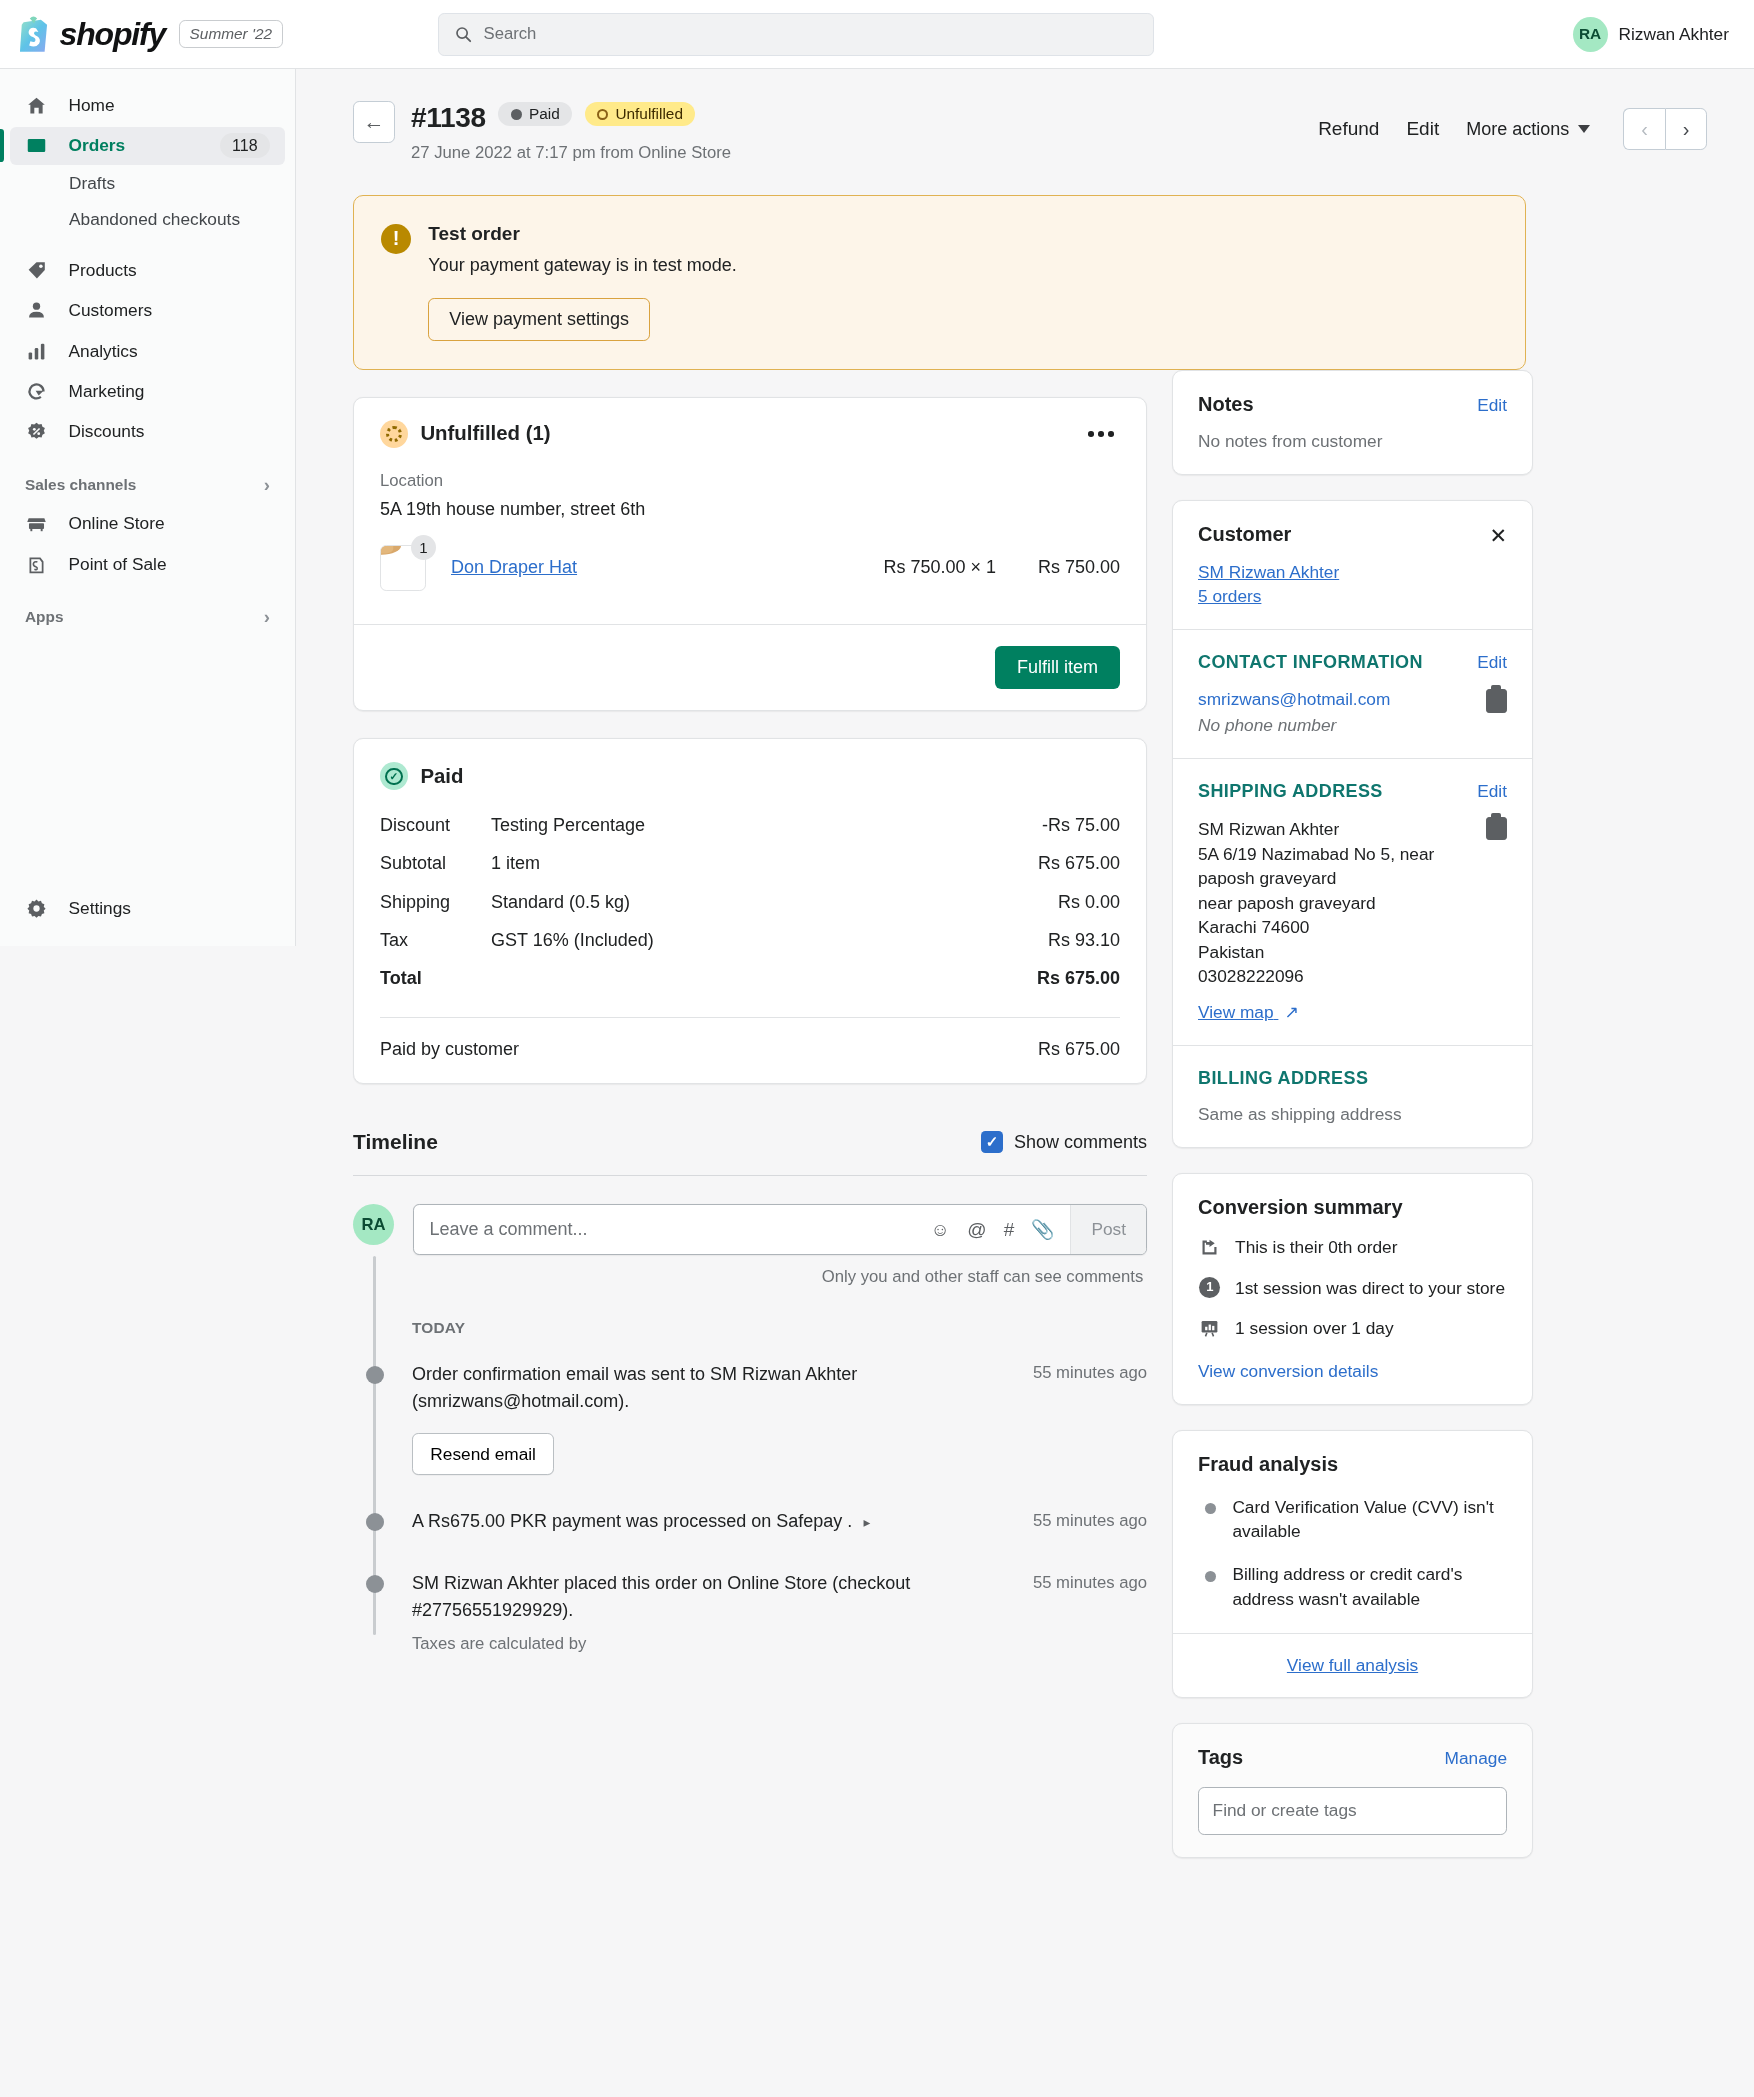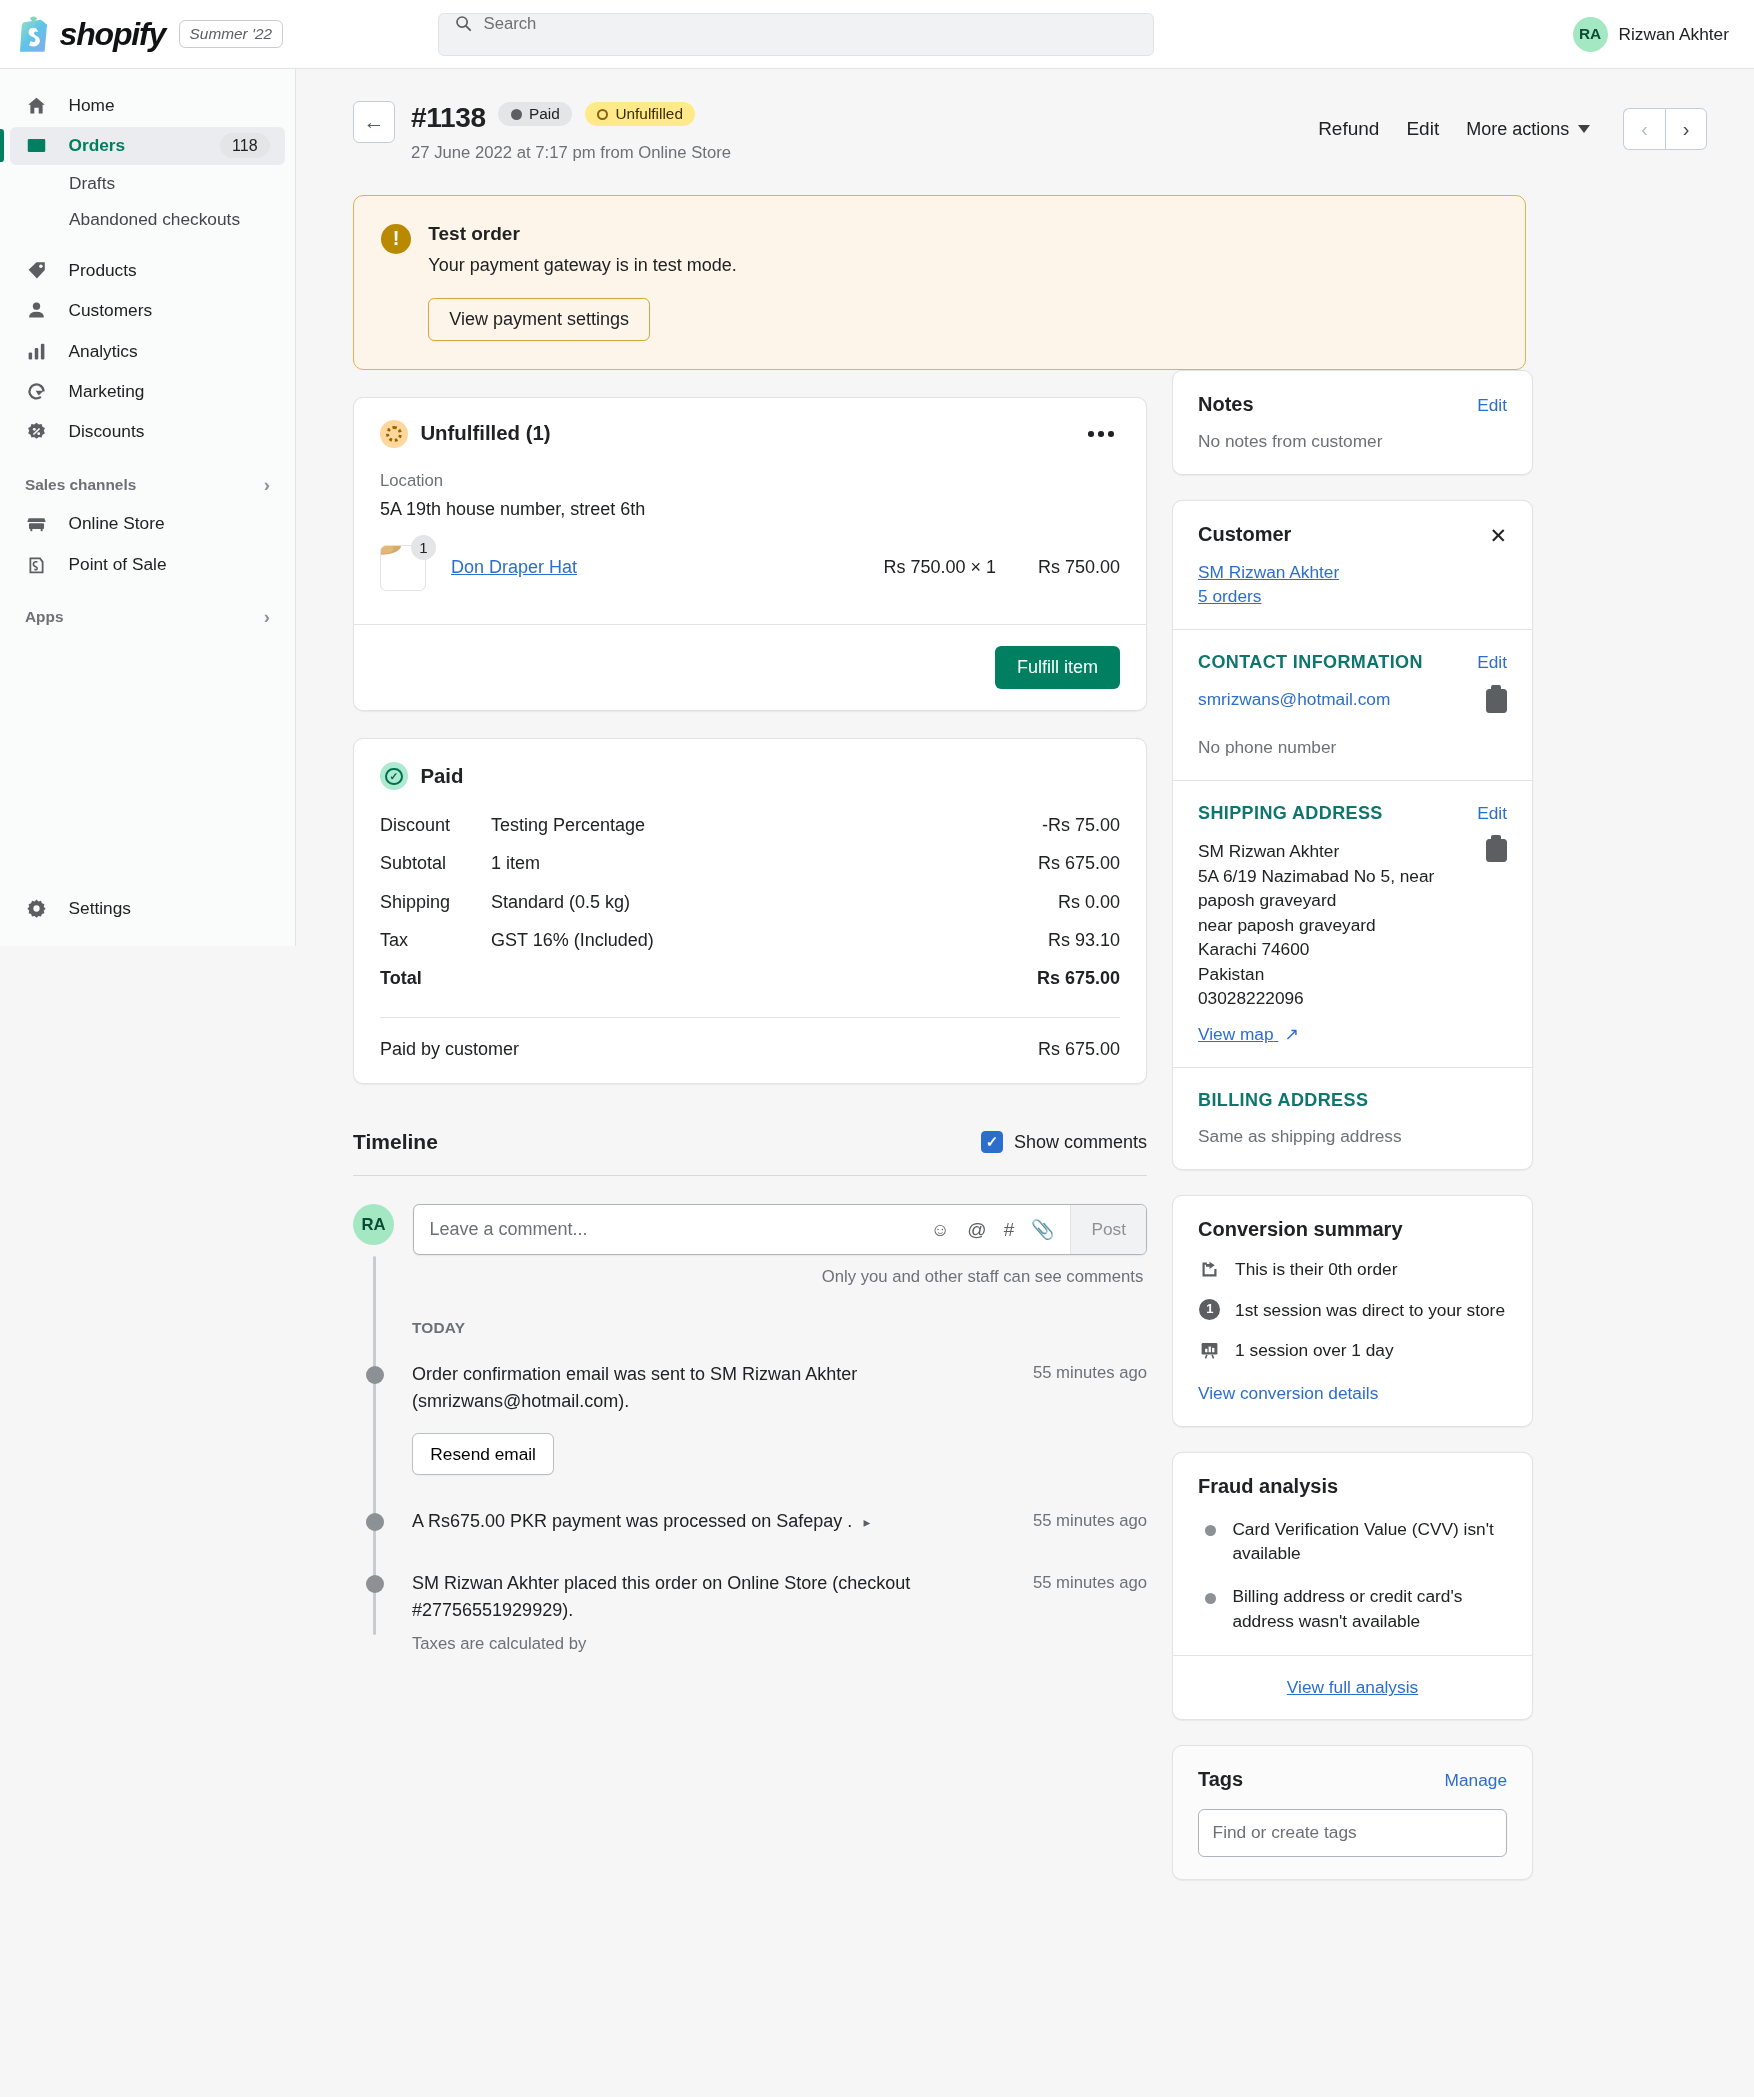--- a/index.html
+++ b/index.html
@@ -24,21 +24,21 @@
     font-size: 32px; font-weight: bold; font-style: italic; letter-spacing: -1.2px;
     color: #111213; font-family: "Liberation Sans", sans-serif;
   }
   .summer-pill {
     border: 1.2px solid #c9cccf; border-radius: 6.2px; padding: 3.7px 10px;
     font-size: 15.4px; font-style: italic; color: #5c5f62; white-space: nowrap;
   }
   .search-wrap { flex: 0 0 716px; margin-left: 142px; }
   .search-box {
     height: 43px; background: #f1f2f3; border: 0.6px solid #dfe3e8; border-radius: 6.2px;
-    display: flex; align-items: flex-start; padding: 0 15px; gap: 11px;
+    display: flex; align-items: center; padding: 0 15px; gap: 11px;
   }
   .search-box .ph { color: #6d7175; font-size: 16.7px; }
   .user-area {
     margin-left: auto; margin-right: 25px; display: flex; align-items: center; gap: 11px;
   }
   .avatar-sm {
     width: 35px; height: 35px; border-radius: 50%; background: #a4e8c3;
     display: flex; align-items: center; justify-content: center;
     font-size: 15.4px; font-weight: 600; color: #0b4c33;
   }
@@ -707,21 +707,21 @@
 
           <div class="rsec">
             <div class="rhead">
               <span class="rcaps">CONTACT INFORMATION</span>
               <a class="rlink">Edit</a>
             </div>
             <div class="rrow-copy" style="margin-top:16px;">
               <a class="email-link">smrizwans@hotmail.com</a>
               <span class="copy-ico"></span>
             </div>
-            <div class="rmuted" style="margin-top:24px;">No phone number</div>
+            <div class="rmuted" style="margin-top:2px;font-style:italic;">No phone number</div>
           </div>
 
           <div class="rsec">
             <div class="rhead">
               <span class="rcaps">SHIPPING ADDRESS</span>
               <a class="rlink">Edit</a>
             </div>
             <div class="rrow-copy" style="margin-top:15px;">
               <div>
                 <div class="addr-line">SM Rizwan Akhter</div>

